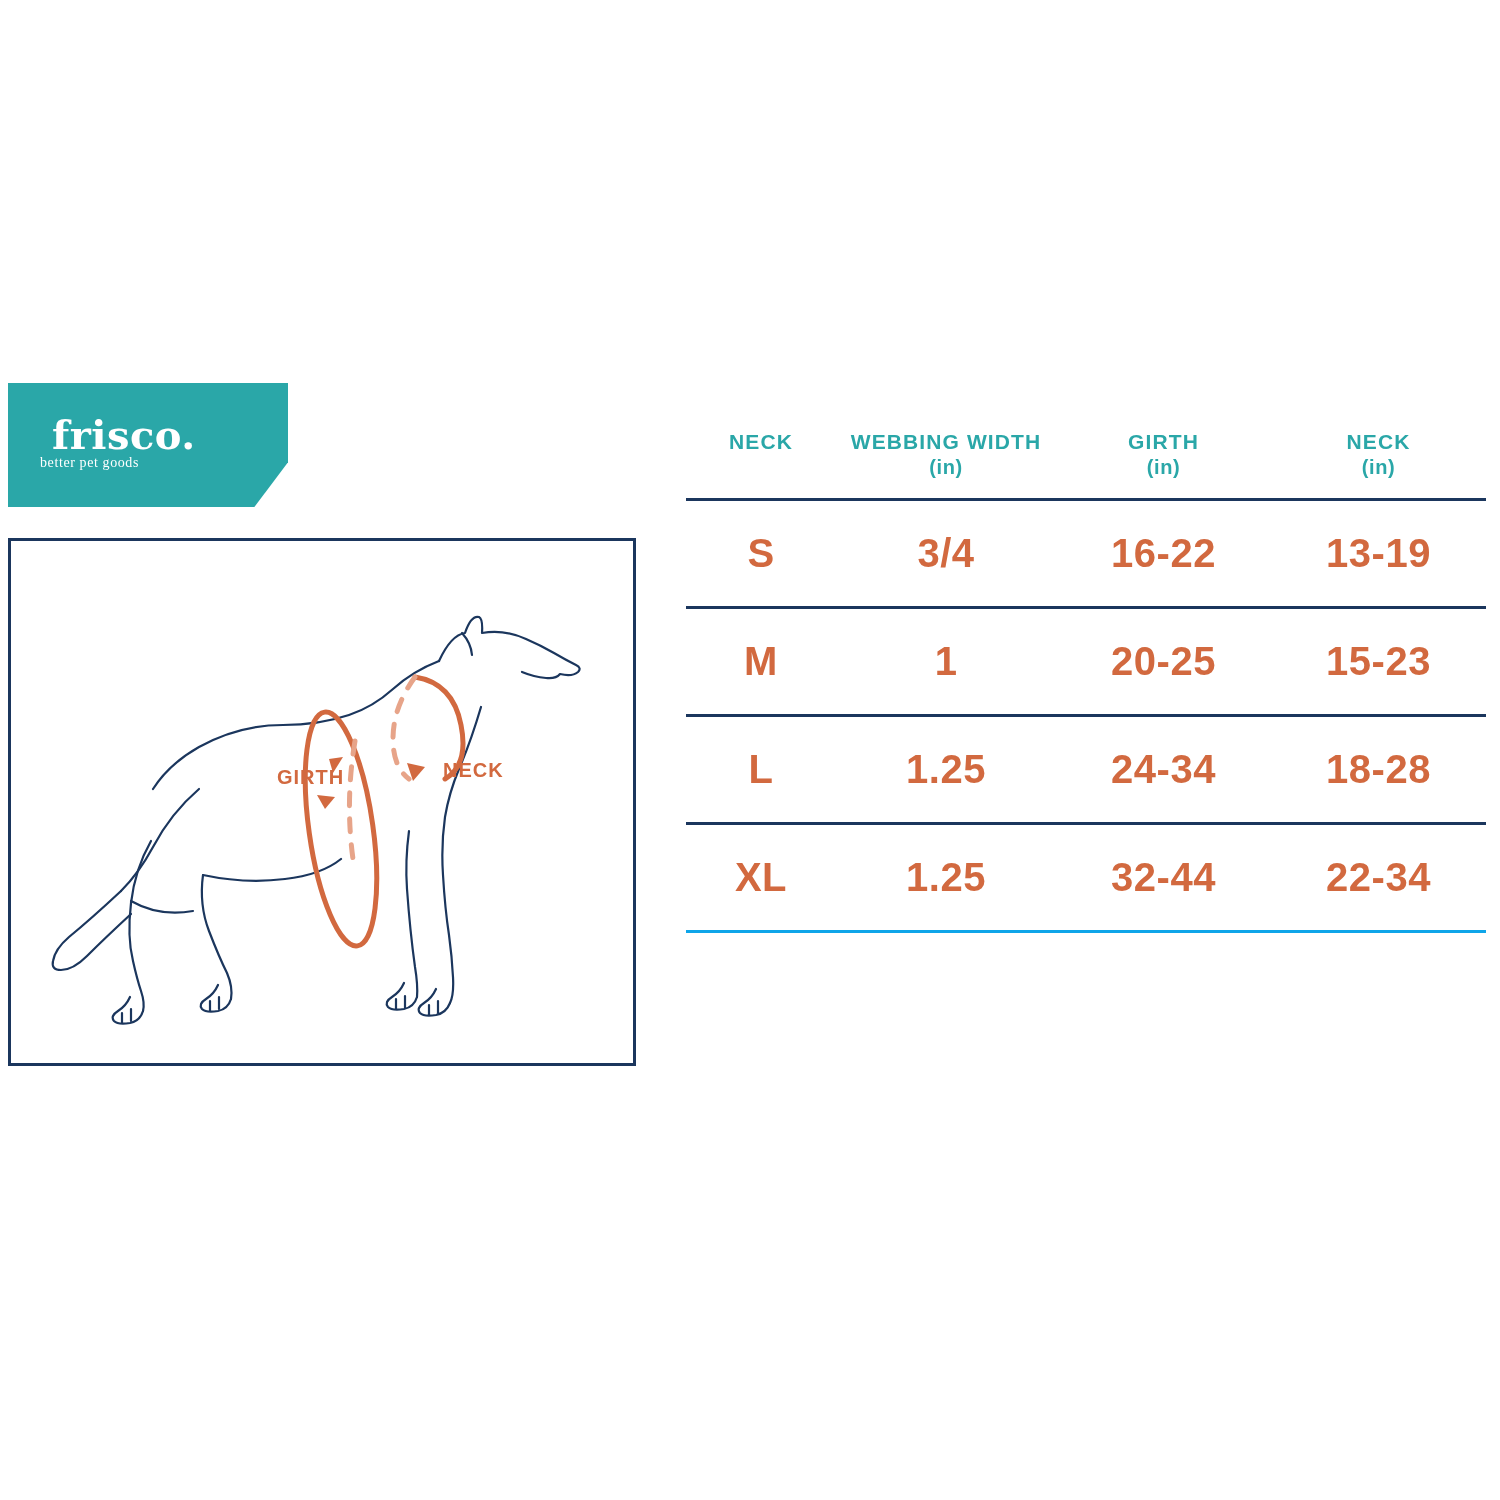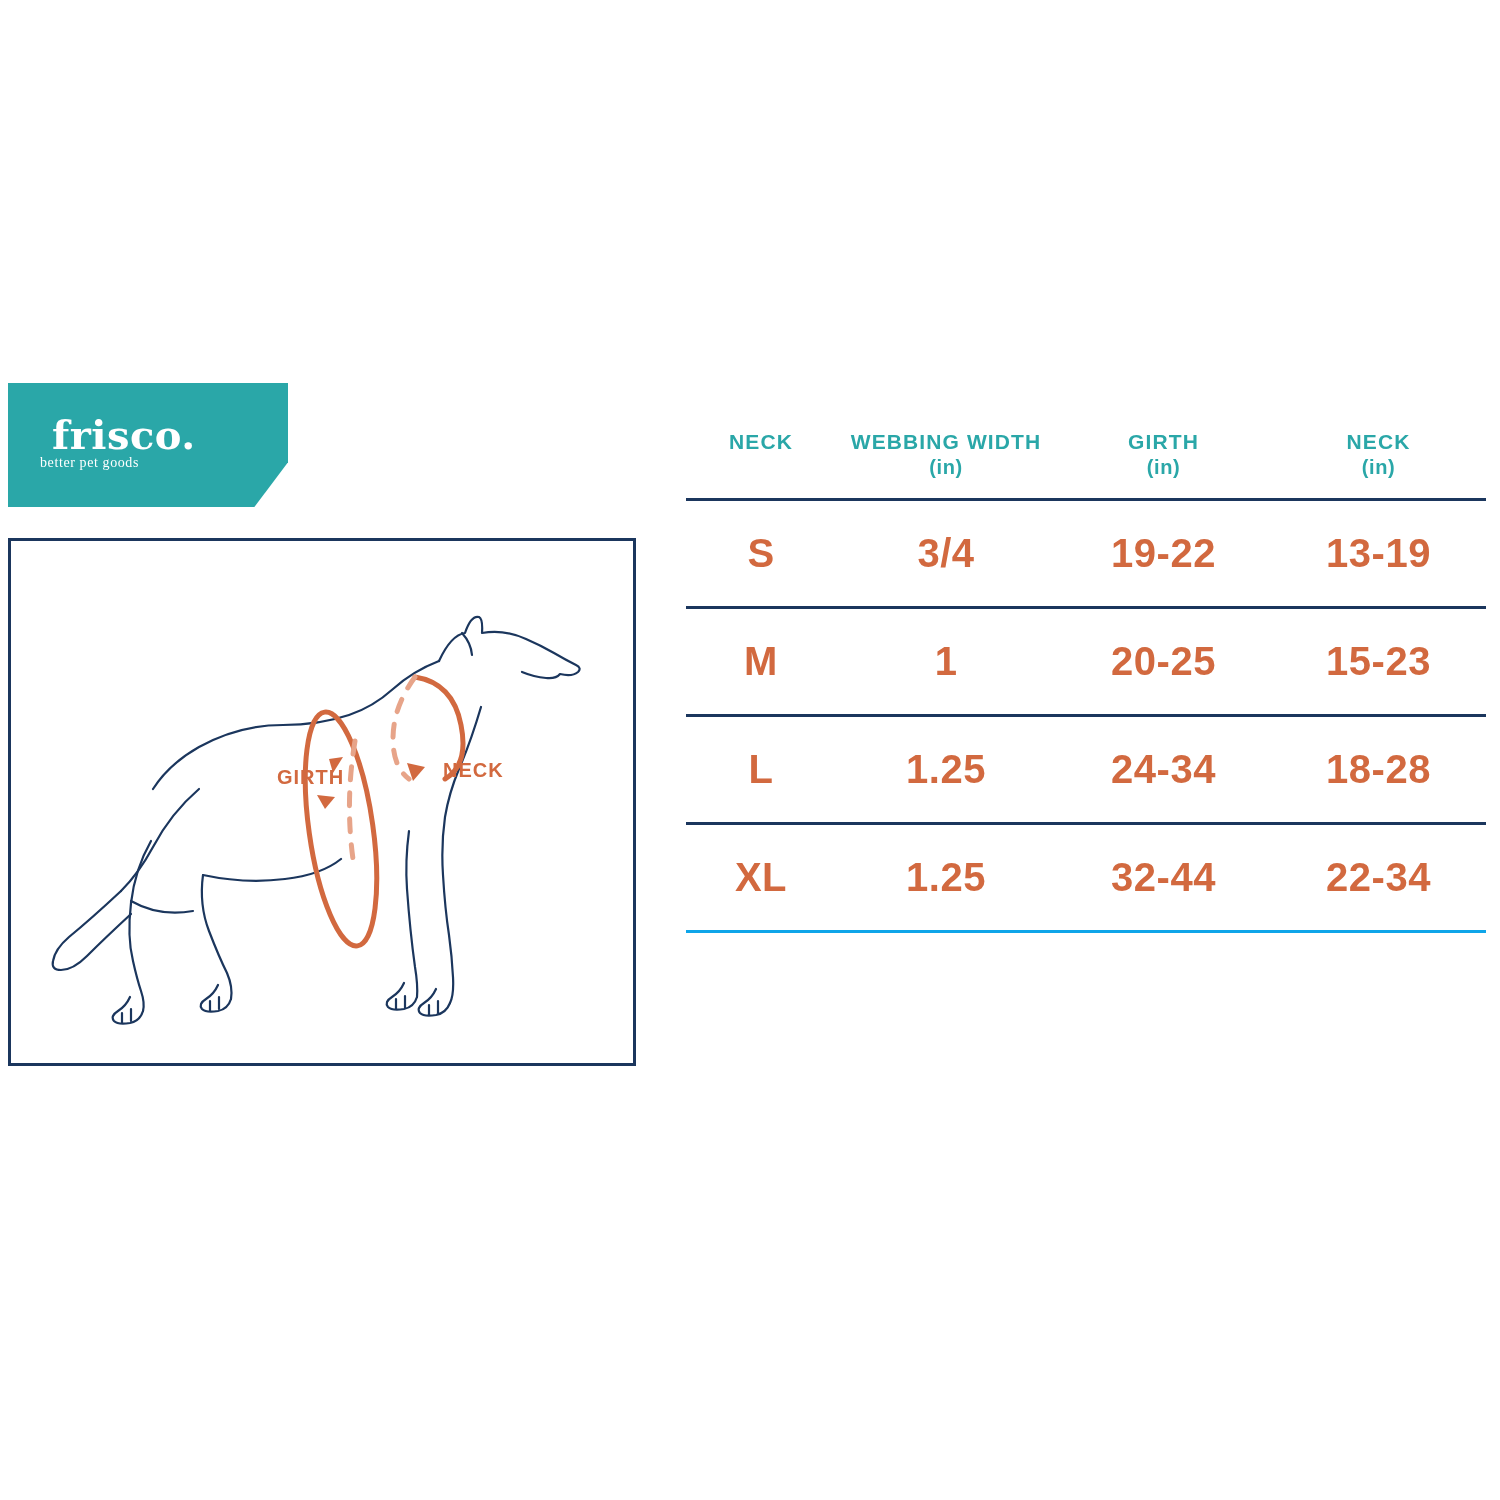--- a/index.html
+++ b/index.html
@@ -240,21 +240,21 @@
           <th>
             <span>NECK</span><br>
             <span class="unit">(in)</span>
           </th>
         </tr>
       </thead>
       <tbody>
         <tr>
           <td>S</td>
           <td>3/4</td>
-          <td>19-22</td>
+          <td>16-22</td>
           <td>13-19</td>
         </tr>
         <tr>
           <td>M</td>
           <td>1</td>
           <td>20-25</td>
           <td>15-23</td>
         </tr>
         <tr>
           <td>L</td>

